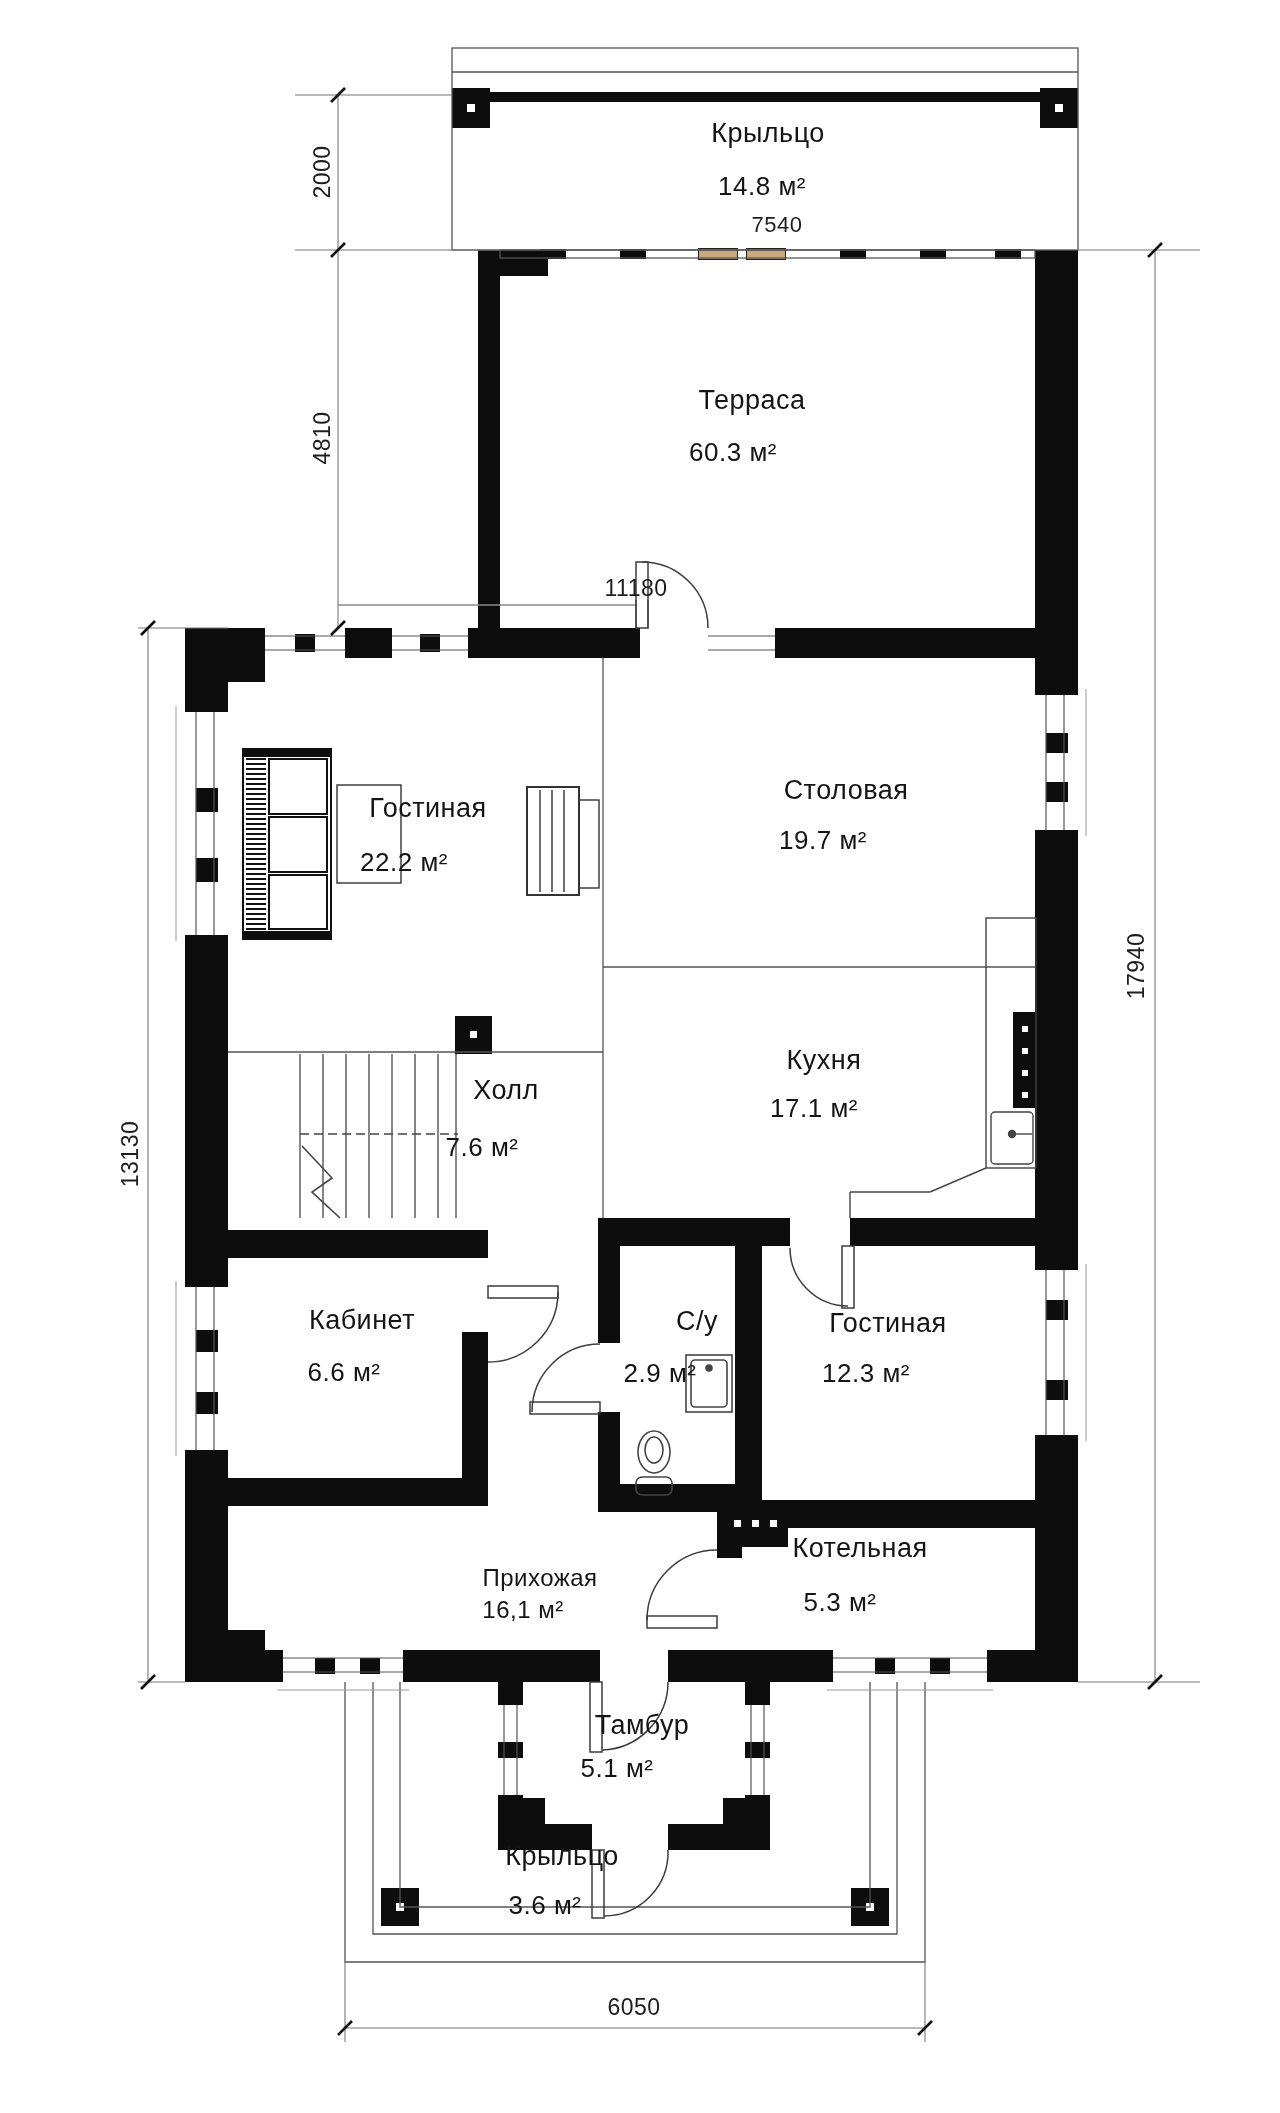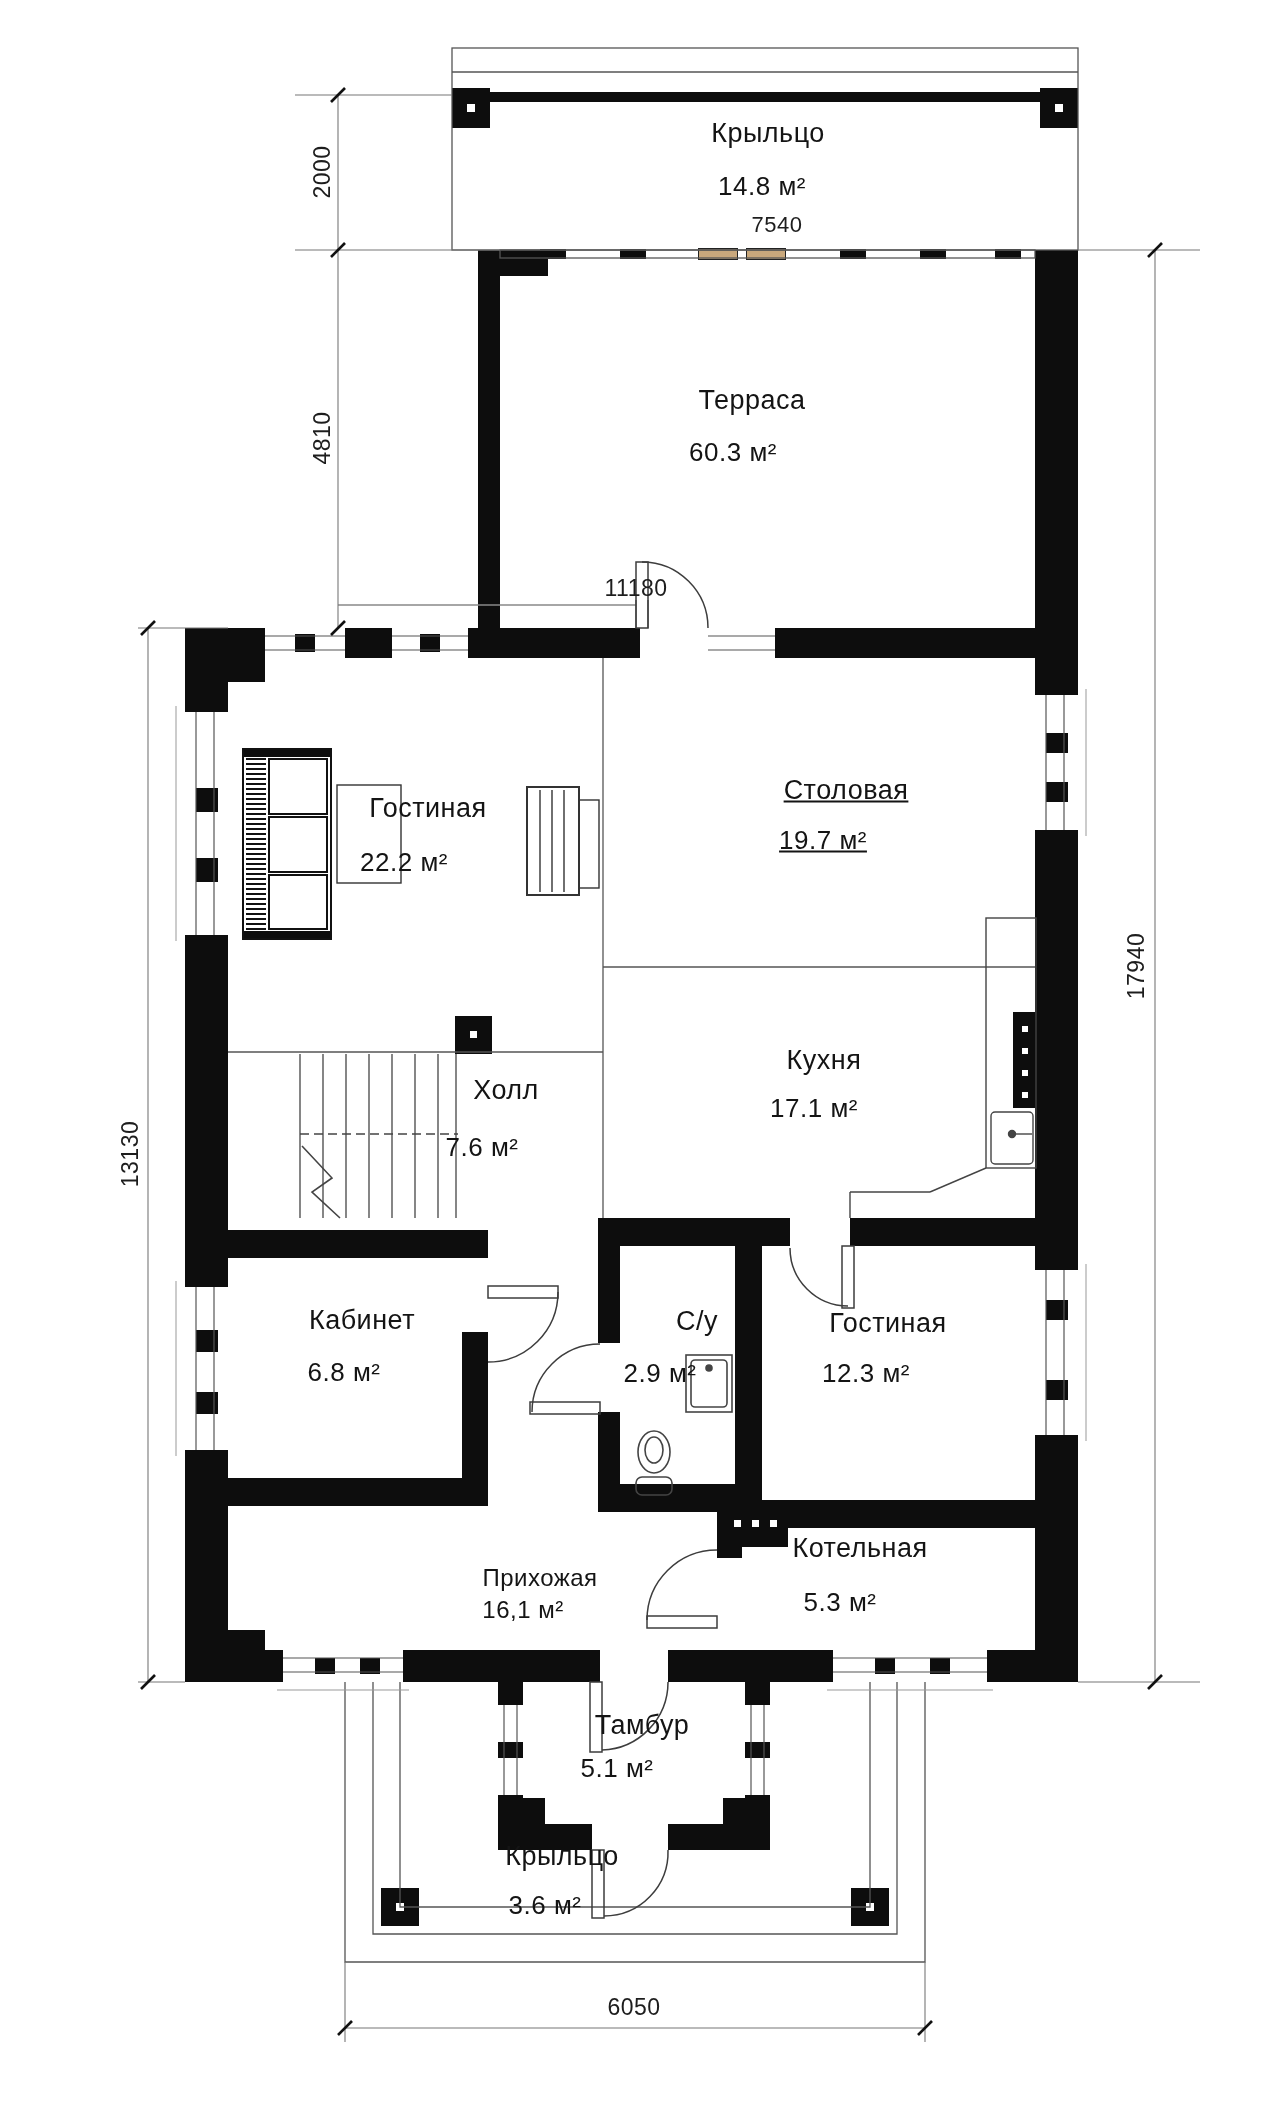--- a/index.html
+++ b/index.html
@@ -287,31 +287,31 @@
   <div class="lbl" style="left:768px;top:133px;">Крыльцо</div>
   <div class="lbl area" style="left:762px;top:186px;">14.8 м²</div>
   <div class="lbl dim small" style="left:777px;top:225px;">7540</div>
 
   <div class="lbl" style="left:752px;top:400px;">Терраса</div>
   <div class="lbl area" style="left:733px;top:452px;">60.3 м²</div>
 
   <div class="lbl" style="left:428px;top:808px;">Гостиная</div>
   <div class="lbl area" style="left:404px;top:862px;">22.2 м²</div>
 
-  <div class="lbl" style="left:846px;top:790px;text-decoration:underline;">Столовая</div>
-  <div class="lbl area" style="left:823px;top:840px;text-decoration:underline;">19.7 м²</div>
+  <div class="lbl" style="left:846px;top:790px;">Столовая</div>
+  <div class="lbl area" style="left:823px;top:840px;">19.7 м²</div>
 
   <div class="lbl" style="left:824px;top:1060px;">Кухня</div>
   <div class="lbl area" style="left:814px;top:1108px;">17.1 м²</div>
 
   <div class="lbl" style="left:506px;top:1090px;">Холл</div>
   <div class="lbl area" style="left:482px;top:1147px;">7.6 м²</div>
 
   <div class="lbl" style="left:362px;top:1320px;">Кабинет</div>
-  <div class="lbl area" style="left:344px;top:1372px;">6.8 м²</div>
+  <div class="lbl area" style="left:344px;top:1372px;">6.6 м²</div>
 
   <div class="lbl" style="left:688px;top:1321px;margin-left:9px;">С/у</div>
   <div class="lbl area" style="left:660px;top:1373px;">2.9 м²</div>
 
   <div class="lbl" style="left:888px;top:1323px;">Гостиная</div>
   <div class="lbl area" style="left:866px;top:1373px;">12.3 м²</div>
 
   <div class="lbl entry-l" style="left:540px;top:1553px;">Прихожая</div>
   <div class="lbl entry-l" style="left:523px;top:1585px;">16,1 м²</div>
 

